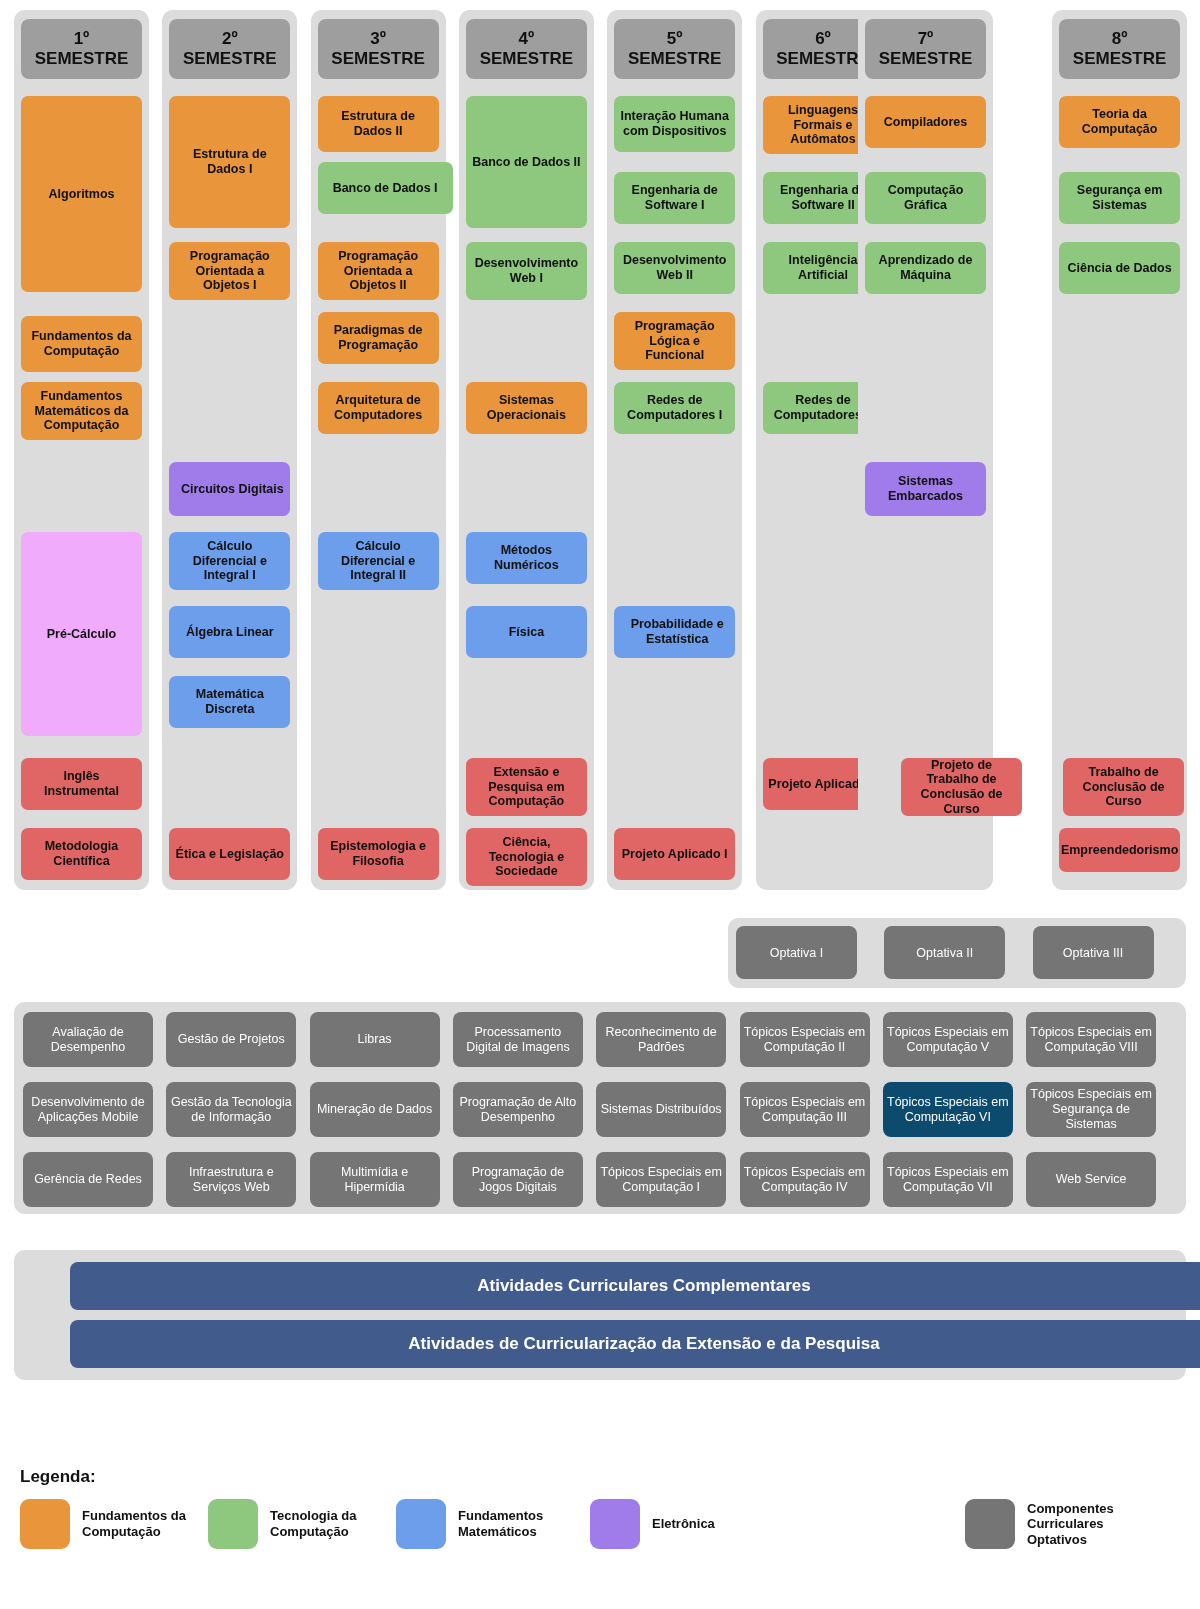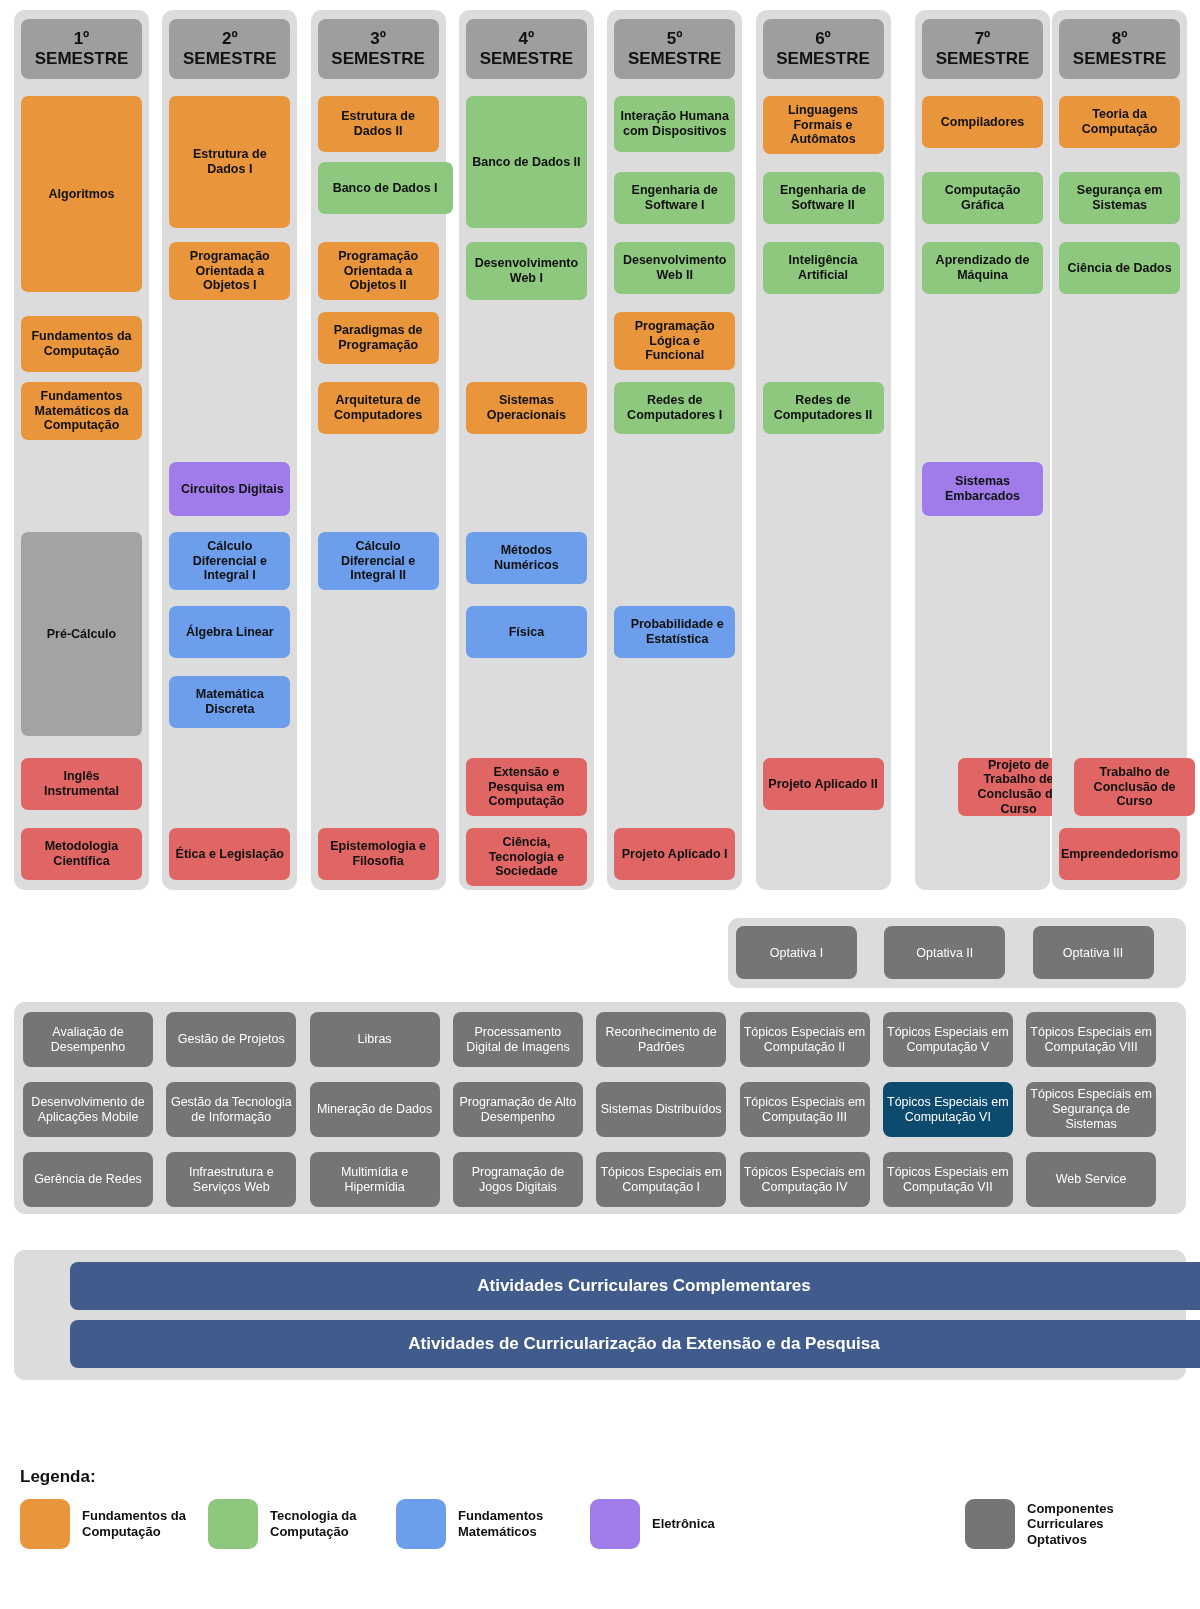--- a/index.html
+++ b/index.html
@@ -191,21 +191,21 @@
 
 <div id="semester-grid">
     <div class="sem-col" style="left: 0px;">
       <div class="sem-header">
         <span class="ord">1º</span>
         <span class="word">SEMESTRE</span>
       </div>
       <div class="course" style="left: 7px; width: 121px; top: 86px; height: 196px; background: rgb(232, 149, 60);">Algoritmos</div>
       <div class="course" style="left: 7px; width: 121px; top: 306px; height: 56px; background: rgb(232, 149, 60);">Fundamentos da Computação</div>
       <div class="course" style="left: 7px; width: 121px; top: 372px; height: 58px; background: rgb(232, 149, 60);">Fundamentos Matemáticos da Computação</div>
-      <div class="course" style="left: 7px; width: 121px; top: 522px; height: 204px; background: #a3a3a3; text-align: right;">Pré-Cálculo</div>
+      <div class="course" style="left: 7px; width: 121px; top: 522px; height: 204px; background: #f0abfc; text-align: right;">Pré-Cálculo</div>
       <div class="course" style="left: 7px; width: 121px; top: 748px; height: 52px; background: rgb(224, 102, 102);">Inglês Instrumental</div>
       <div class="course" style="left: 7px; width: 121px; top: 818px; height: 52px; background: rgb(224, 102, 102);">Metodologia Científica</div>
     </div>
     <div class="sem-col" style="left: 148.3px;">
       <div class="sem-header">
         <span class="ord">2º</span>
         <span class="word">SEMESTRE</span>
       </div>
       <div class="course" style="left: 7px; width: 121px; top: 86px; height: 132px; background: rgb(232, 149, 60);">Estrutura de Dados I</div>
       <div class="course" style="left: 7px; width: 121px; top: 232px; height: 58px; background: rgb(232, 149, 60);">Programação Orientada a Objetos I</div>
@@ -258,41 +258,41 @@
       <div class="sem-header">
         <span class="ord">6º</span>
         <span class="word">SEMESTRE</span>
       </div>
       <div class="course" style="left: 7px; width: 121px; top: 86px; height: 58px; background: rgb(232, 149, 60);">Linguagens Formais e Autômatos</div>
       <div class="course" style="left: 7px; width: 121px; top: 162px; height: 52px; background: rgb(142, 200, 126);">Engenharia de Software II</div>
       <div class="course" style="left: 7px; width: 121px; top: 232px; height: 52px; background: rgb(142, 200, 126);">Inteligência Artificial</div>
       <div class="course" style="left: 7px; width: 121px; top: 372px; height: 52px; background: rgb(142, 200, 126);">Redes de Computadores II</div>
       <div class="course" style="left: 7px; width: 121px; top: 748px; height: 52px; background: rgb(224, 102, 102);">Projeto Aplicado II</div>
     </div>
-    <div class="sem-col" style="left: 901px;">
+    <div class="sem-col" style="left: 844px;">
       <div class="sem-header">
         <span class="ord">7º</span>
         <span class="word">SEMESTRE</span>
       </div>
       <div class="course" style="left: 7px; width: 121px; top: 86px; height: 52px; background: rgb(232, 149, 60);">Compiladores</div>
       <div class="course" style="left: 7px; width: 121px; top: 162px; height: 52px; background: rgb(142, 200, 126);">Computação Gráfica</div>
       <div class="course" style="left: 7px; width: 121px; top: 232px; height: 52px; background: rgb(142, 200, 126);">Aprendizado de Máquina</div>
       <div class="course" style="left: 7px; width: 121px; top: 452px; height: 54px; background: rgb(160, 124, 234);">Sistemas Embarcados</div>
       <div class="course" style="left: 7px; width: 121px; top: 748px; height: 58px; background: rgb(224, 102, 102); margin-left: 36px;">Projeto de Trabalho de Conclusão de Curso</div>
     </div>
     <div class="sem-col" style="left: 1038.1px;">
       <div class="sem-header">
         <span class="ord">8º</span>
         <span class="word">SEMESTRE</span>
       </div>
       <div class="course" style="left: 7px; width: 121px; top: 86px; height: 52px; background: rgb(232, 149, 60);">Teoria da Computação</div>
       <div class="course" style="left: 7px; width: 121px; top: 162px; height: 52px; background: rgb(142, 200, 126);">Segurança em Sistemas</div>
       <div class="course" style="left: 7px; width: 121px; top: 232px; height: 52px; background: rgb(142, 200, 126);">Ciência de Dados</div>
-      <div class="course" style="left: 22px; width: 121px; top: 748px; height: 58px; background: rgb(224, 102, 102);">Trabalho de Conclusão de Curso</div>
-      <div class="course" style="left: 7px; width: 121px; top: 818px; height: 52px; background: rgb(224, 102, 102);">Empreendedorismo</div>
+      <div class="course" style="left: 11px; width: 121px; top: 748px; height: 58px; background: rgb(224, 102, 102);">Trabalho de Conclusão de Curso</div>
+      <div class="course" style="left: 7px; width: 121px; top: 818px; height: 44px; background: rgb(224, 102, 102);">Empreendedorismo</div>
     </div>
   </div>
 
 <div id="optativa-strip">
     <div class="opt-top" style="left: 8px; background: rgb(117, 117, 117);">Optativa I</div>
     <div class="opt-top" style="left: 156.3px; background: rgb(117, 117, 117);">Optativa II</div>
     <div class="opt-top" style="left: 304.6px; background: rgb(117, 117, 117);">Optativa III</div>
   </div>
 
 <div id="electives">

